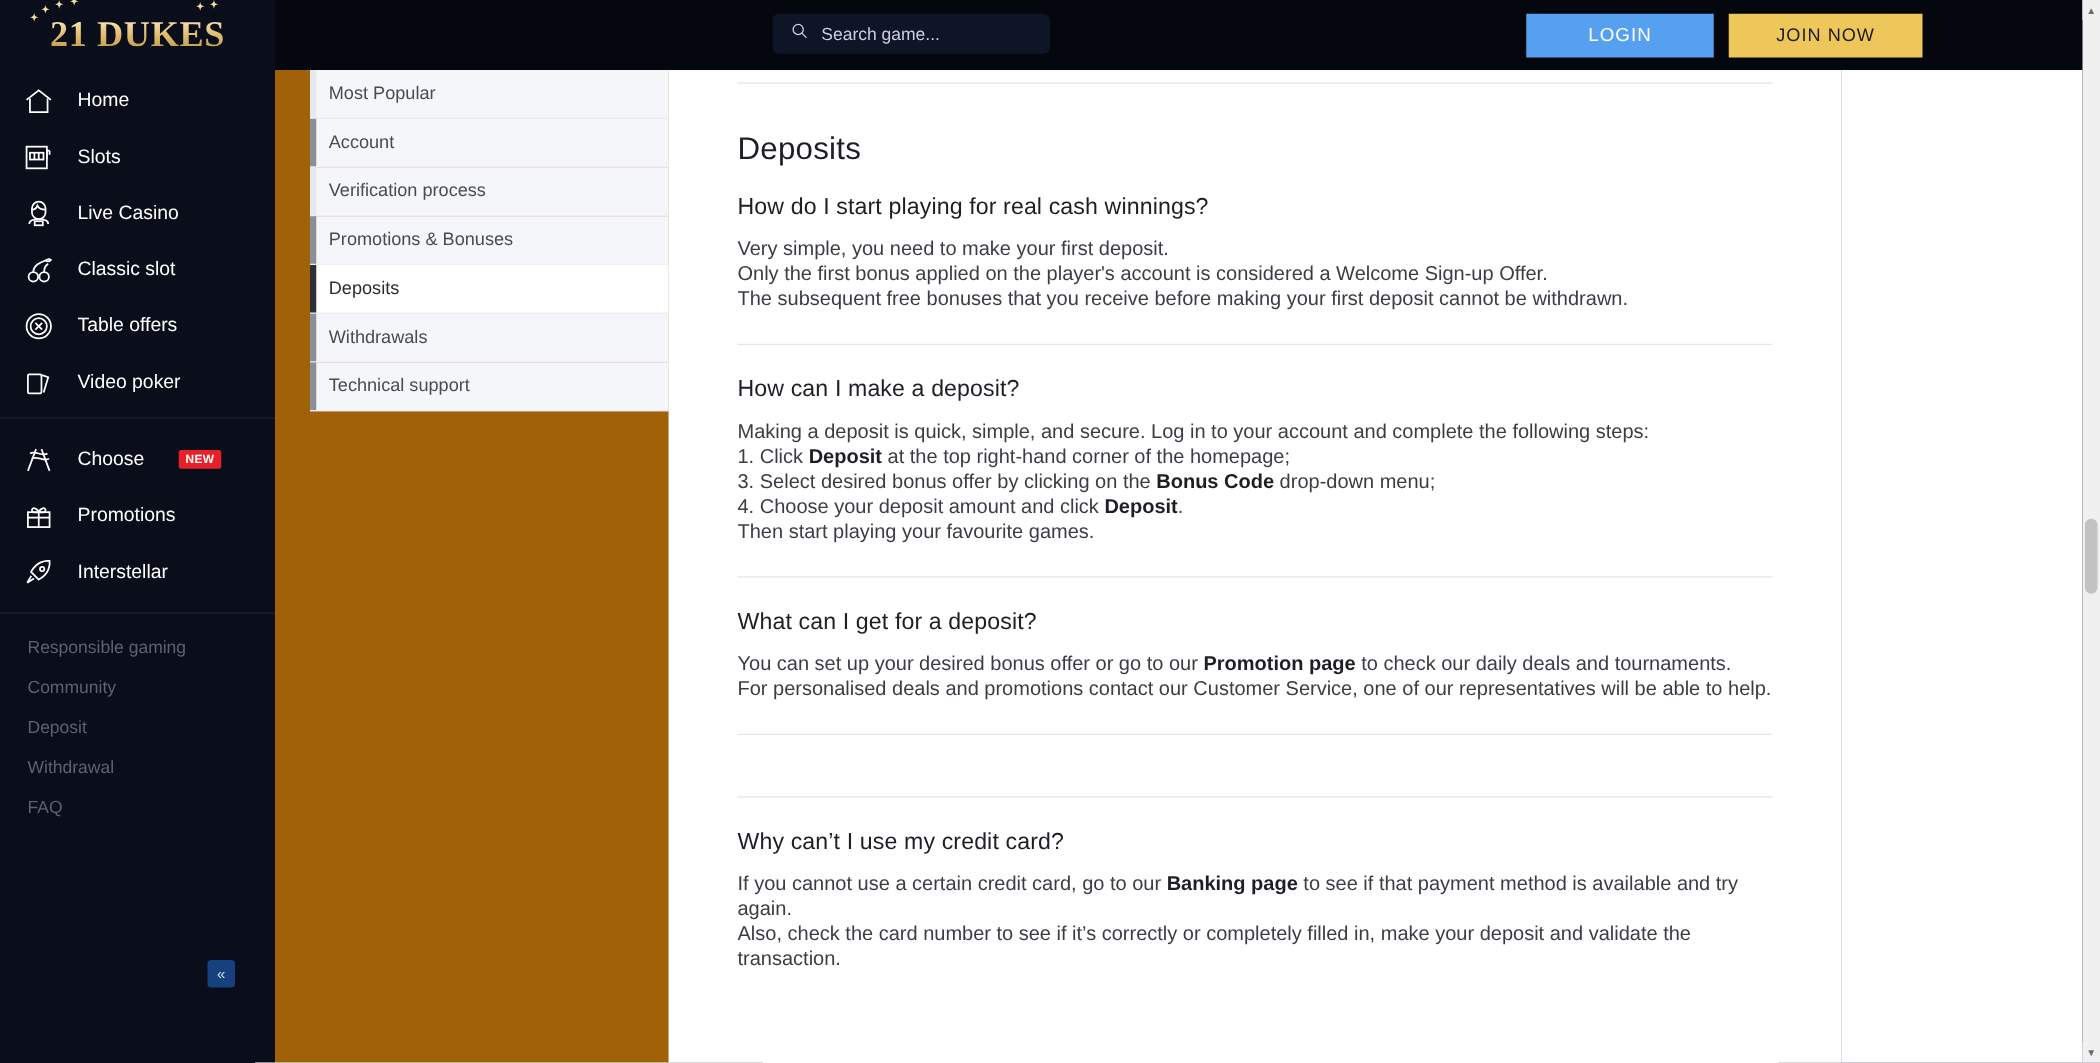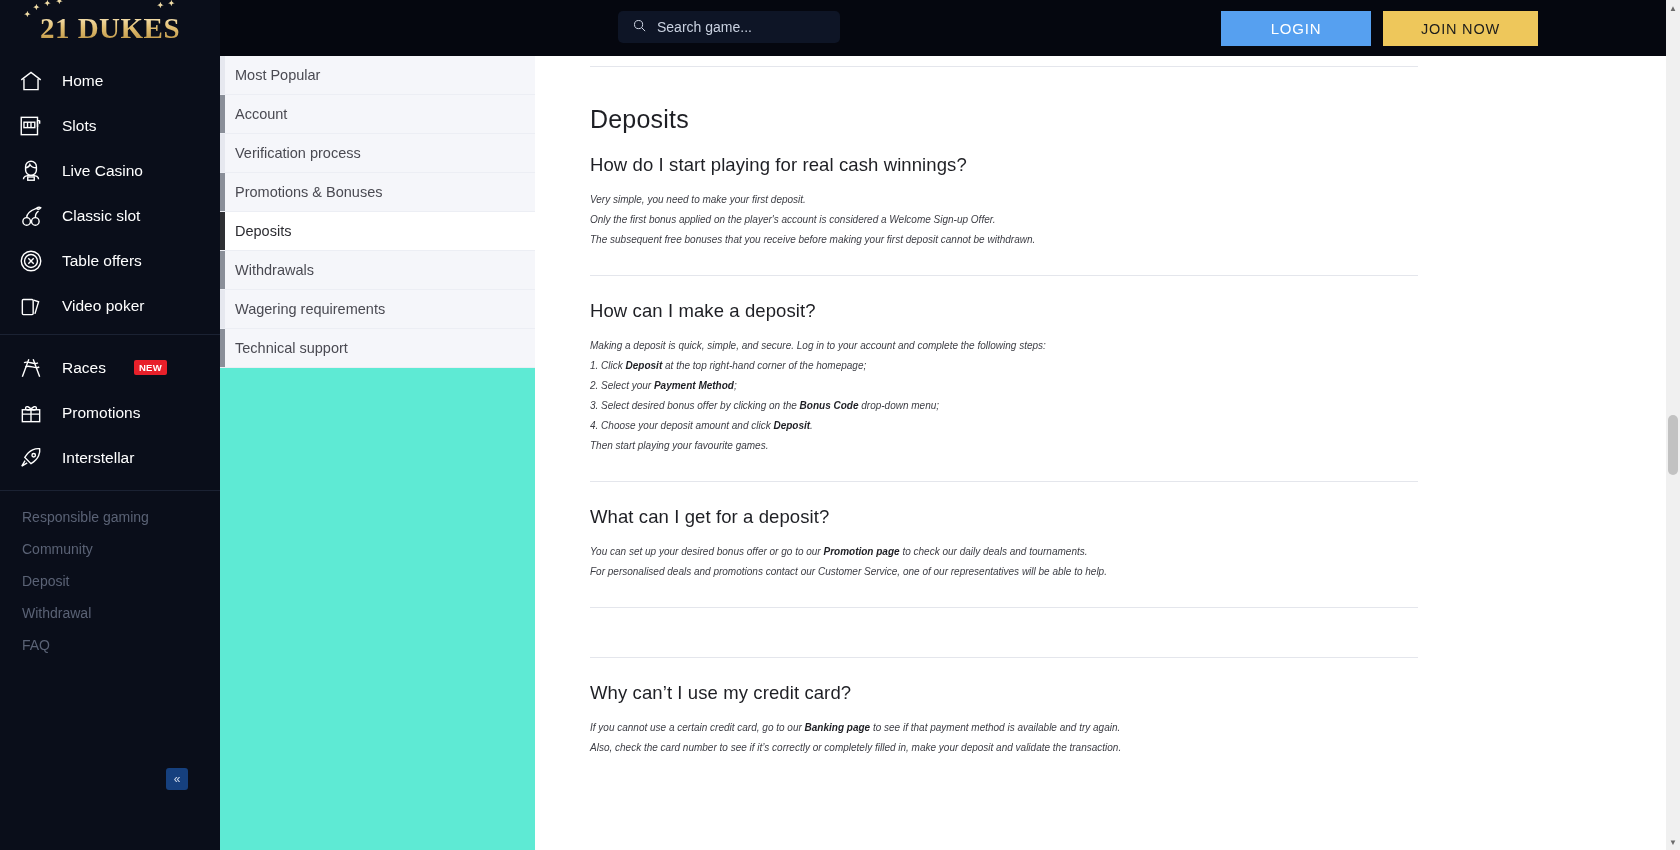--- a/index.html
+++ b/index.html
@@ -78,21 +78,21 @@
     background:#eec75b; color:#1c1c1c; font-size:14.5px; letter-spacing:0.8px;
     display:flex; align-items:center; justify-content:center; cursor:pointer; border:0;
     font-family:"Liberation Sans", sans-serif;
   }
 
   
   .page {
     position:absolute; left:220px; top:56px; width: 1253px; height: 794px;
     display:flex; background:#ffffff;
   }
-  .cat-list { width: 315px; min-width:315px; background:#5eead4; }
+  .cat-list { width: 315px; min-width:315px; background:#a16207;padding-left:28px; }
   .cat-item {
     height: 39px; display:flex; align-items:center;
     padding-left: 15px; font-size:14.5px; color:#4a4a52;
     border-bottom: 1px solid #eceef4; cursor:pointer;
     position:relative; background:#f5f6fa;
   }
   .cat-item::before {
     content:''; position:absolute; left:0; top:0; bottom:0; width: 5px; background: transparent;
   }
   .cat-item.shade-a::before { background:#e6e8ef; }
@@ -103,21 +103,21 @@
   .content {
     flex:1; background:#ffffff; padding: 0 0 0 0; overflow:hidden;
     position:relative;
   }
   .content-inner { padding: 0 55px 0 55px; }
   .hr { height:1px; background:#e4e6ec; margin: 0; }
   .hr.top { margin-top: 10px; }
   .page-title { font-size: 25px; color:#1e1f24; font-weight: normal; margin: 38px 0 20px 0; letter-spacing:0.2px; }
   .qa { padding-bottom: 4px; }
   .q { font-size: 18.5px; color:#1e1f24; font-weight: normal; margin-bottom: 14px; letter-spacing:0.1px; }
-  .a { font-size: 10px; color:#3c3d44; line-height: 20px; font-style: italic; }
+  .a { font-size: 16px; color:#3c3d44; line-height: 20px; }
   .a b { font-weight: bold; color:#1e1f24; }
   .sep { height:1px; background:#e4e6ec; margin: 21px 0 24px 0; }
 
   
   .vscroll {
     position:absolute; right:0; top:0; width: 14px; height: 850px; background:#f0f0f0; z-index: 9;
   }
   .vscroll .arrow { width:14px; height:16px; display:flex; align-items:center; justify-content:center;
                     color:#6b6b6b; font-size:8px; background:#f0f0f0; }
   .vscroll .arrow.bottom { position:absolute; bottom:0; }
@@ -209,21 +209,21 @@
 
     <nav class="nav-group divider-top">
       <div class="nav-item">
         <span class="ico">
           <svg viewBox="0 0 24 24">
               <path d="M4 20l6-16M20 20l-6-16"></path>
               <path d="M5.6 7.2c3.5-2.6 9.3 2.6 12.8 0"></path>
               <path d="M6.8 11c3.5-2.6 9.3 2.6 12.8 0"></path>
             </svg>
         </span>
-        <span class="lbl">Races</span>
+        <span class="lbl">Choose</span>
         <span class="badge-new">NEW</span>
       </div>
       <div class="nav-item">
         <span class="ico">
           <svg viewBox="0 0 24 24">
               <rect x="4" y="9" width="16" height="11"></rect>
               <path d="M12 9v11M4 13h16"></path>
               <path d="M12 9c-1-3-5-4-5-1.5S10.5 9 12 9zM12 9c1-3 5-4 5-1.5S13.5 9 12 9z"></path>
             </svg>
         </span>
@@ -279,23 +279,20 @@
         </div>
       <div class="cat-item shade-b">
           <span>Promotions &amp; Bonuses</span>
         </div>
       <div class="cat-item shade-c active">
           <span>Deposits</span>
         </div>
       <div class="cat-item shade-b">
           <span>Withdrawals</span>
         </div>
-      <div class="cat-item shade-a">
-          <span>Wagering requirements</span>
-        </div>
       <div class="cat-item shade-b">
           <span>Technical support</span>
         </div>
     </div>
 
     <section class="content">
       <div class="content-inner">
         <div class="hr top"></div>
         <h1 class="page-title">Deposits</h1>
         <div id="faq-container">
@@ -306,21 +303,20 @@
                 <div><span>Only the first bonus applied on the player's account is considered a Welcome Sign-up Offer.</span></div>
                 <div><span>The subsequent free bonuses that you receive before making your first deposit cannot be withdrawn.</span></div>
               </div>
             </div>
             <div class="sep"></div>
             <div class="qa">
               <h2 class="q">How can I make a deposit?</h2>
               <div class="a">
                 <div><span>Making a deposit is quick, simple, and secure. Log in to your account and complete the following steps:</span></div>
                 <div><span>1. Click </span><b>Deposit</b><span> at the top right-hand corner of the homepage;</span></div>
-                <div><span>2. Select your </span><b>Payment Method</b><span>;</span></div>
                 <div><span>3. Select desired bonus offer by clicking on the </span><b>Bonus Code</b><span> drop-down menu;</span></div>
                 <div><span>4. Choose your deposit amount and click </span><b>Deposit</b><span>.</span></div>
                 <div><span>Then start playing your favourite games.</span></div>
               </div>
             </div>
             <div class="sep"></div>
             <div class="qa">
               <h2 class="q">What can I get for a deposit?</h2>
               <div class="a">
                 <div><span>You can set up your desired bonus offer or go to our </span><b>Promotion page</b><span> to check our daily deals and tournaments.</span></div>

